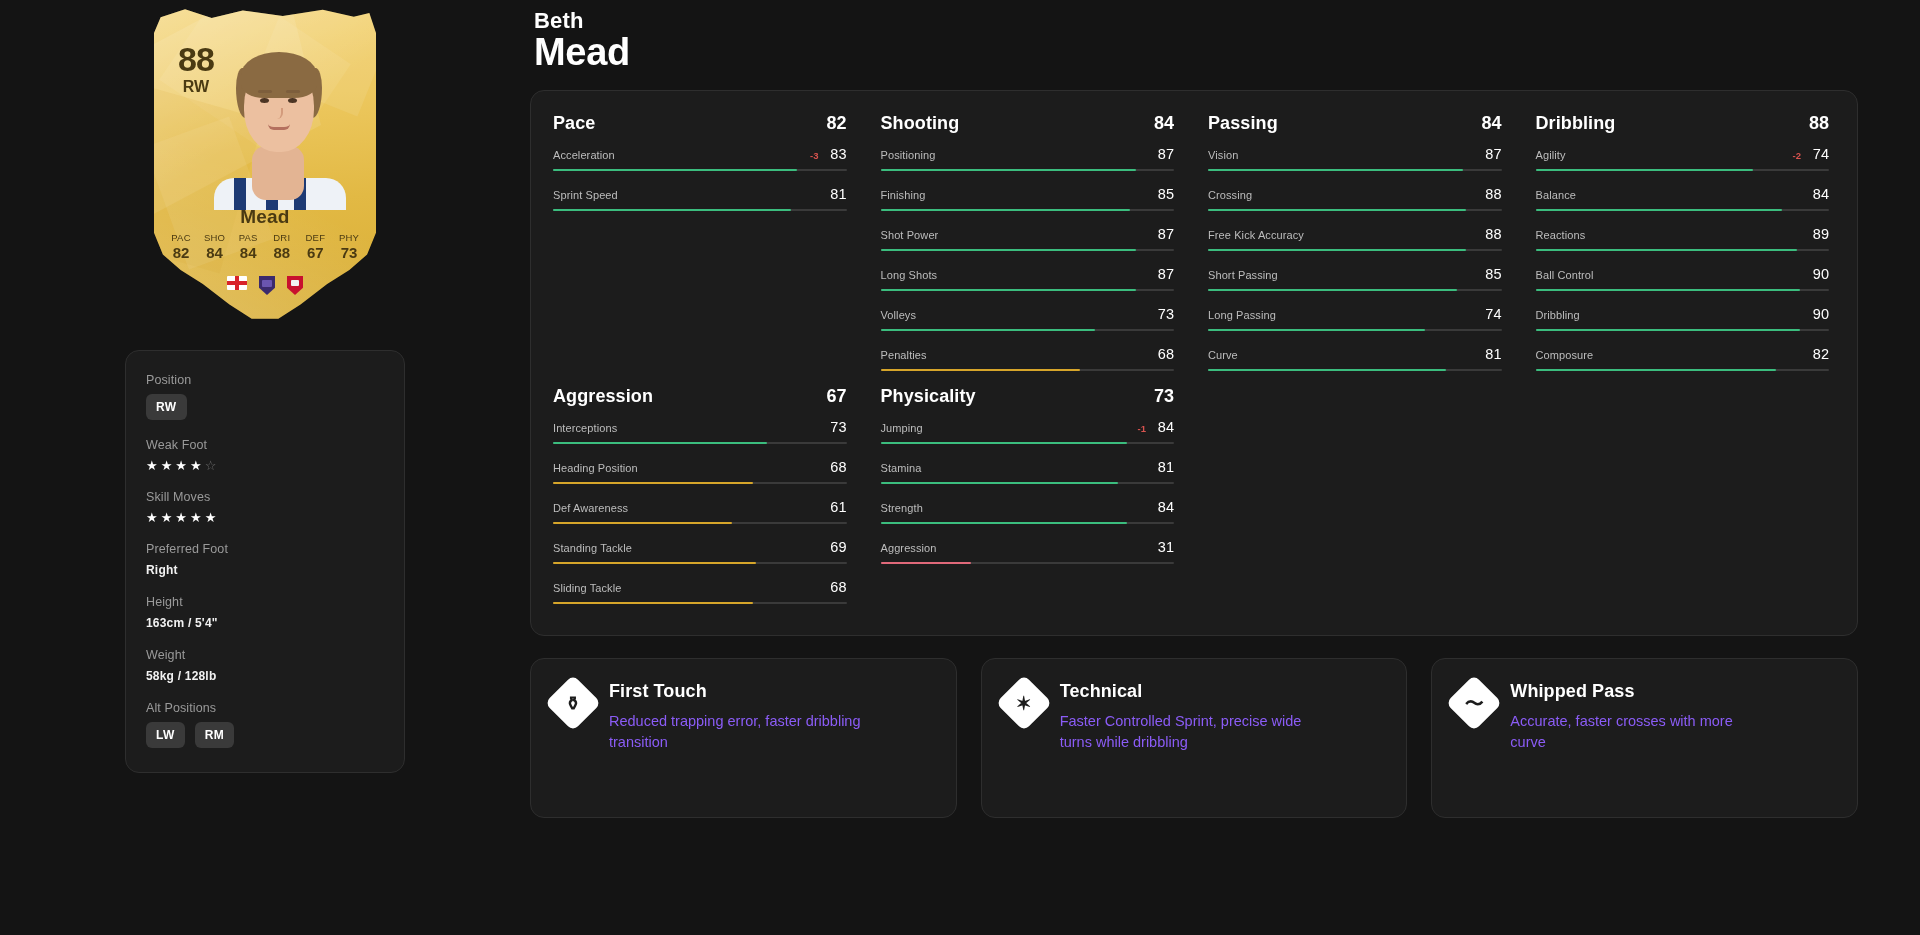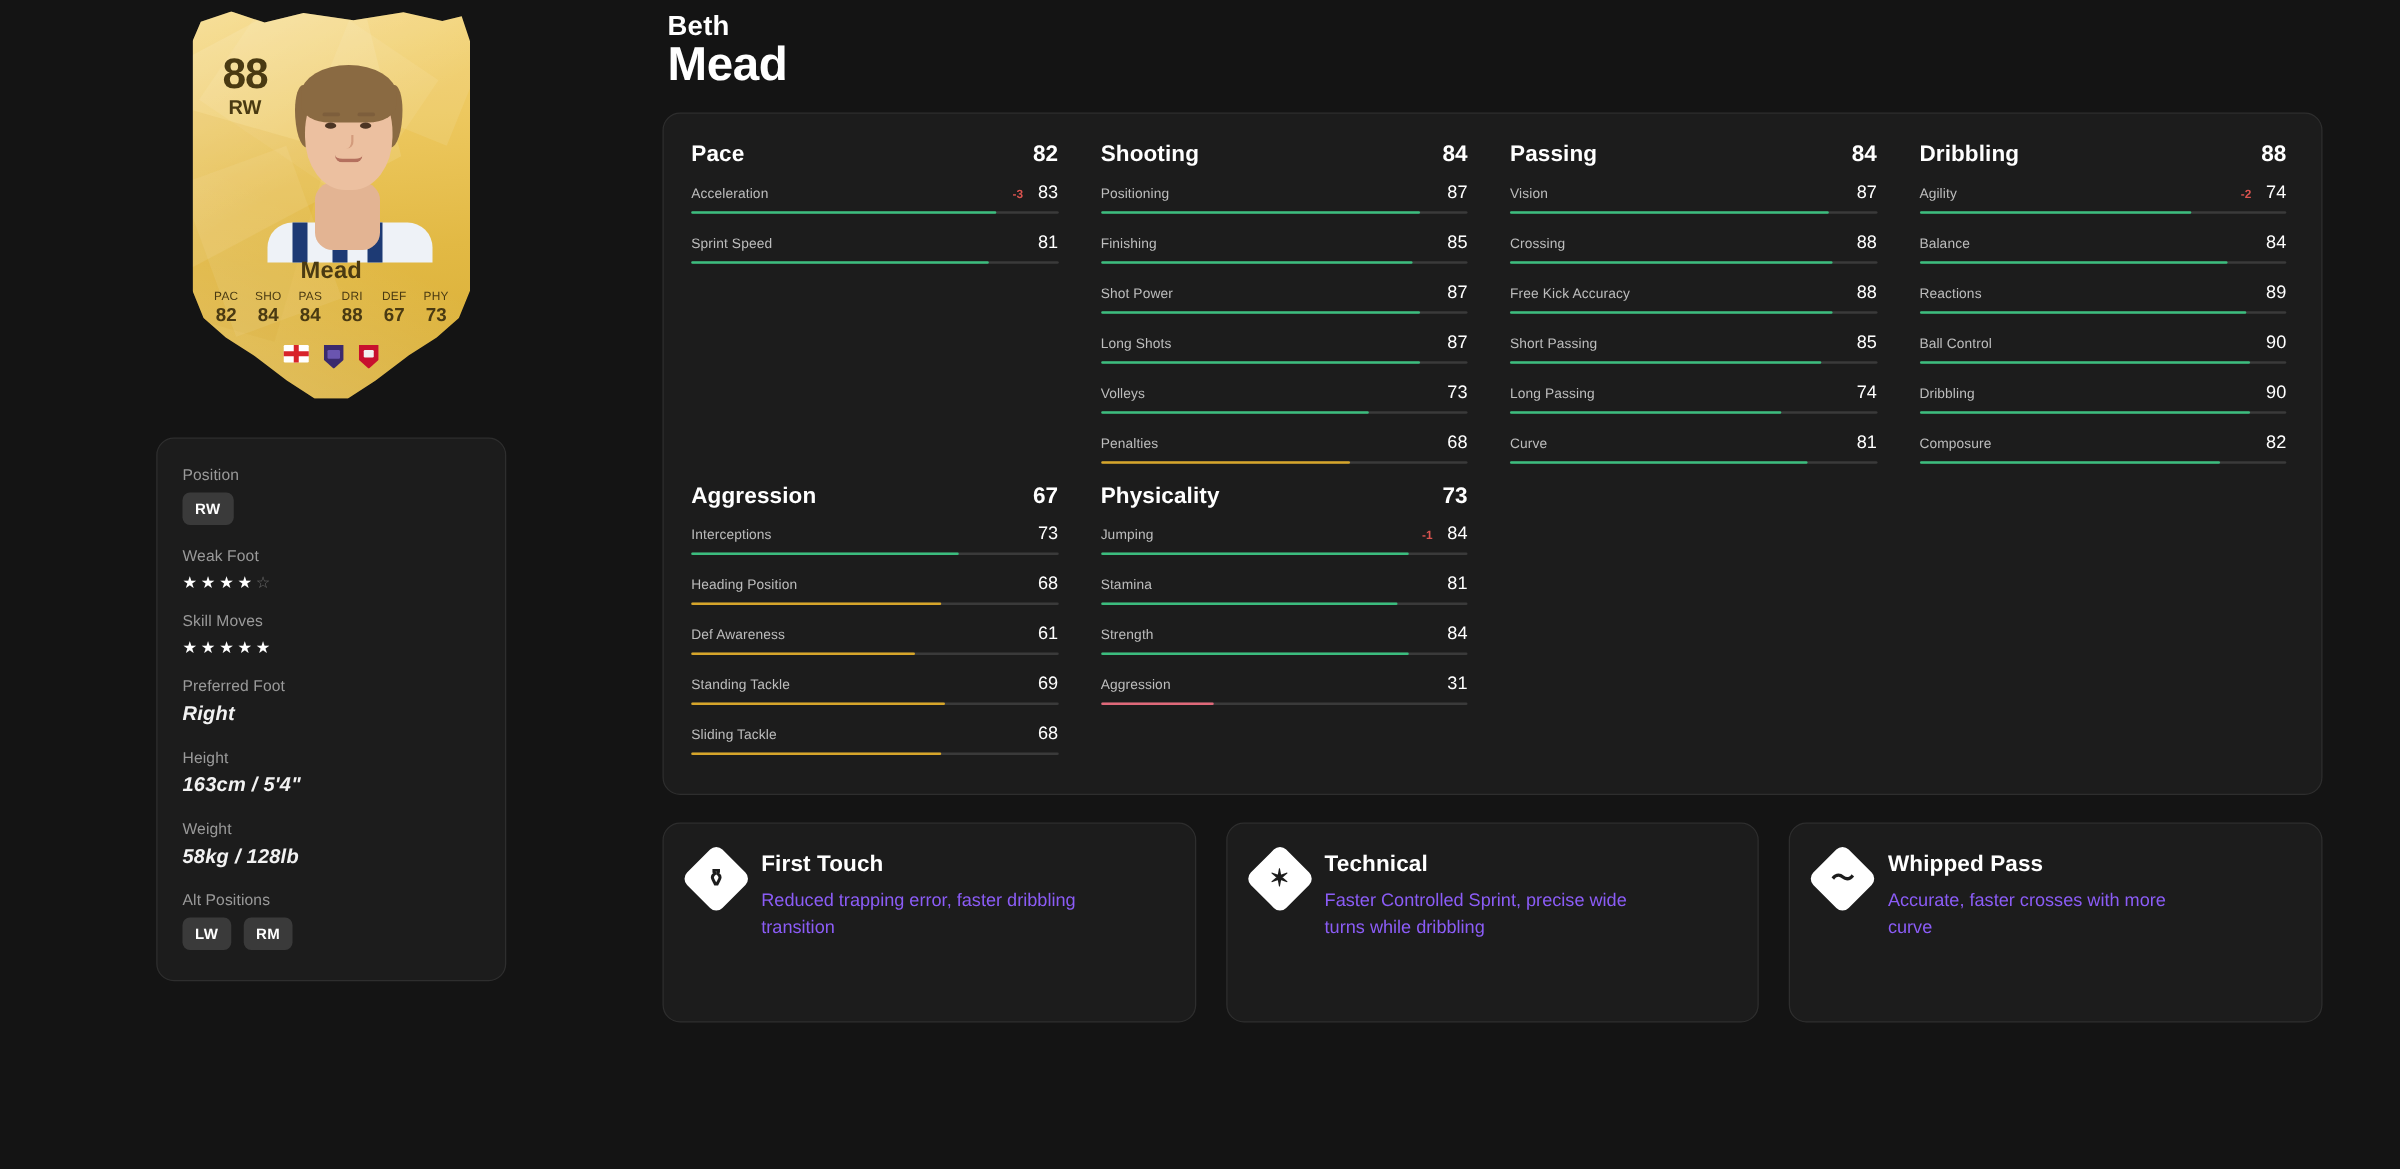--- a/index.html
+++ b/index.html
@@ -112,21 +112,21 @@
 
   
   .info-panel {
     width: 280px; margin-top: 30px;
     background:#1c1c1c; border:1px solid #2e2e2e; border-radius:14px;
     padding: 22px 20px 24px 20px;
   }
   .info-row { margin-bottom: 18px; }
   .info-row:last-child { margin-bottom: 0; }
   .info-label { font-size:12.5px; color:#9a9a9a; margin-bottom:7px; letter-spacing:.1px;}
-  .info-value { font-size:16px; font-weight:700; color:#f2f2f2; letter-spacing:.2px;font-style:italic;}
+  .info-value { font-size:12px; font-weight:700; color:#f2f2f2; letter-spacing:.2px;}
   .pos-chip {
     display:inline-block; background:#3a3a3a; color:#ffffff;
     font-size:12px; font-weight:800; letter-spacing:.4px;
     padding:6px 10px; border-radius:6px;
   }
   .chips { display:flex; gap:10px; }
   .stars { font-size:13px; letter-spacing:3px; color:#ffffff; line-height:1; }
   .stars .off { color:#6d6d6d; }
 
   

